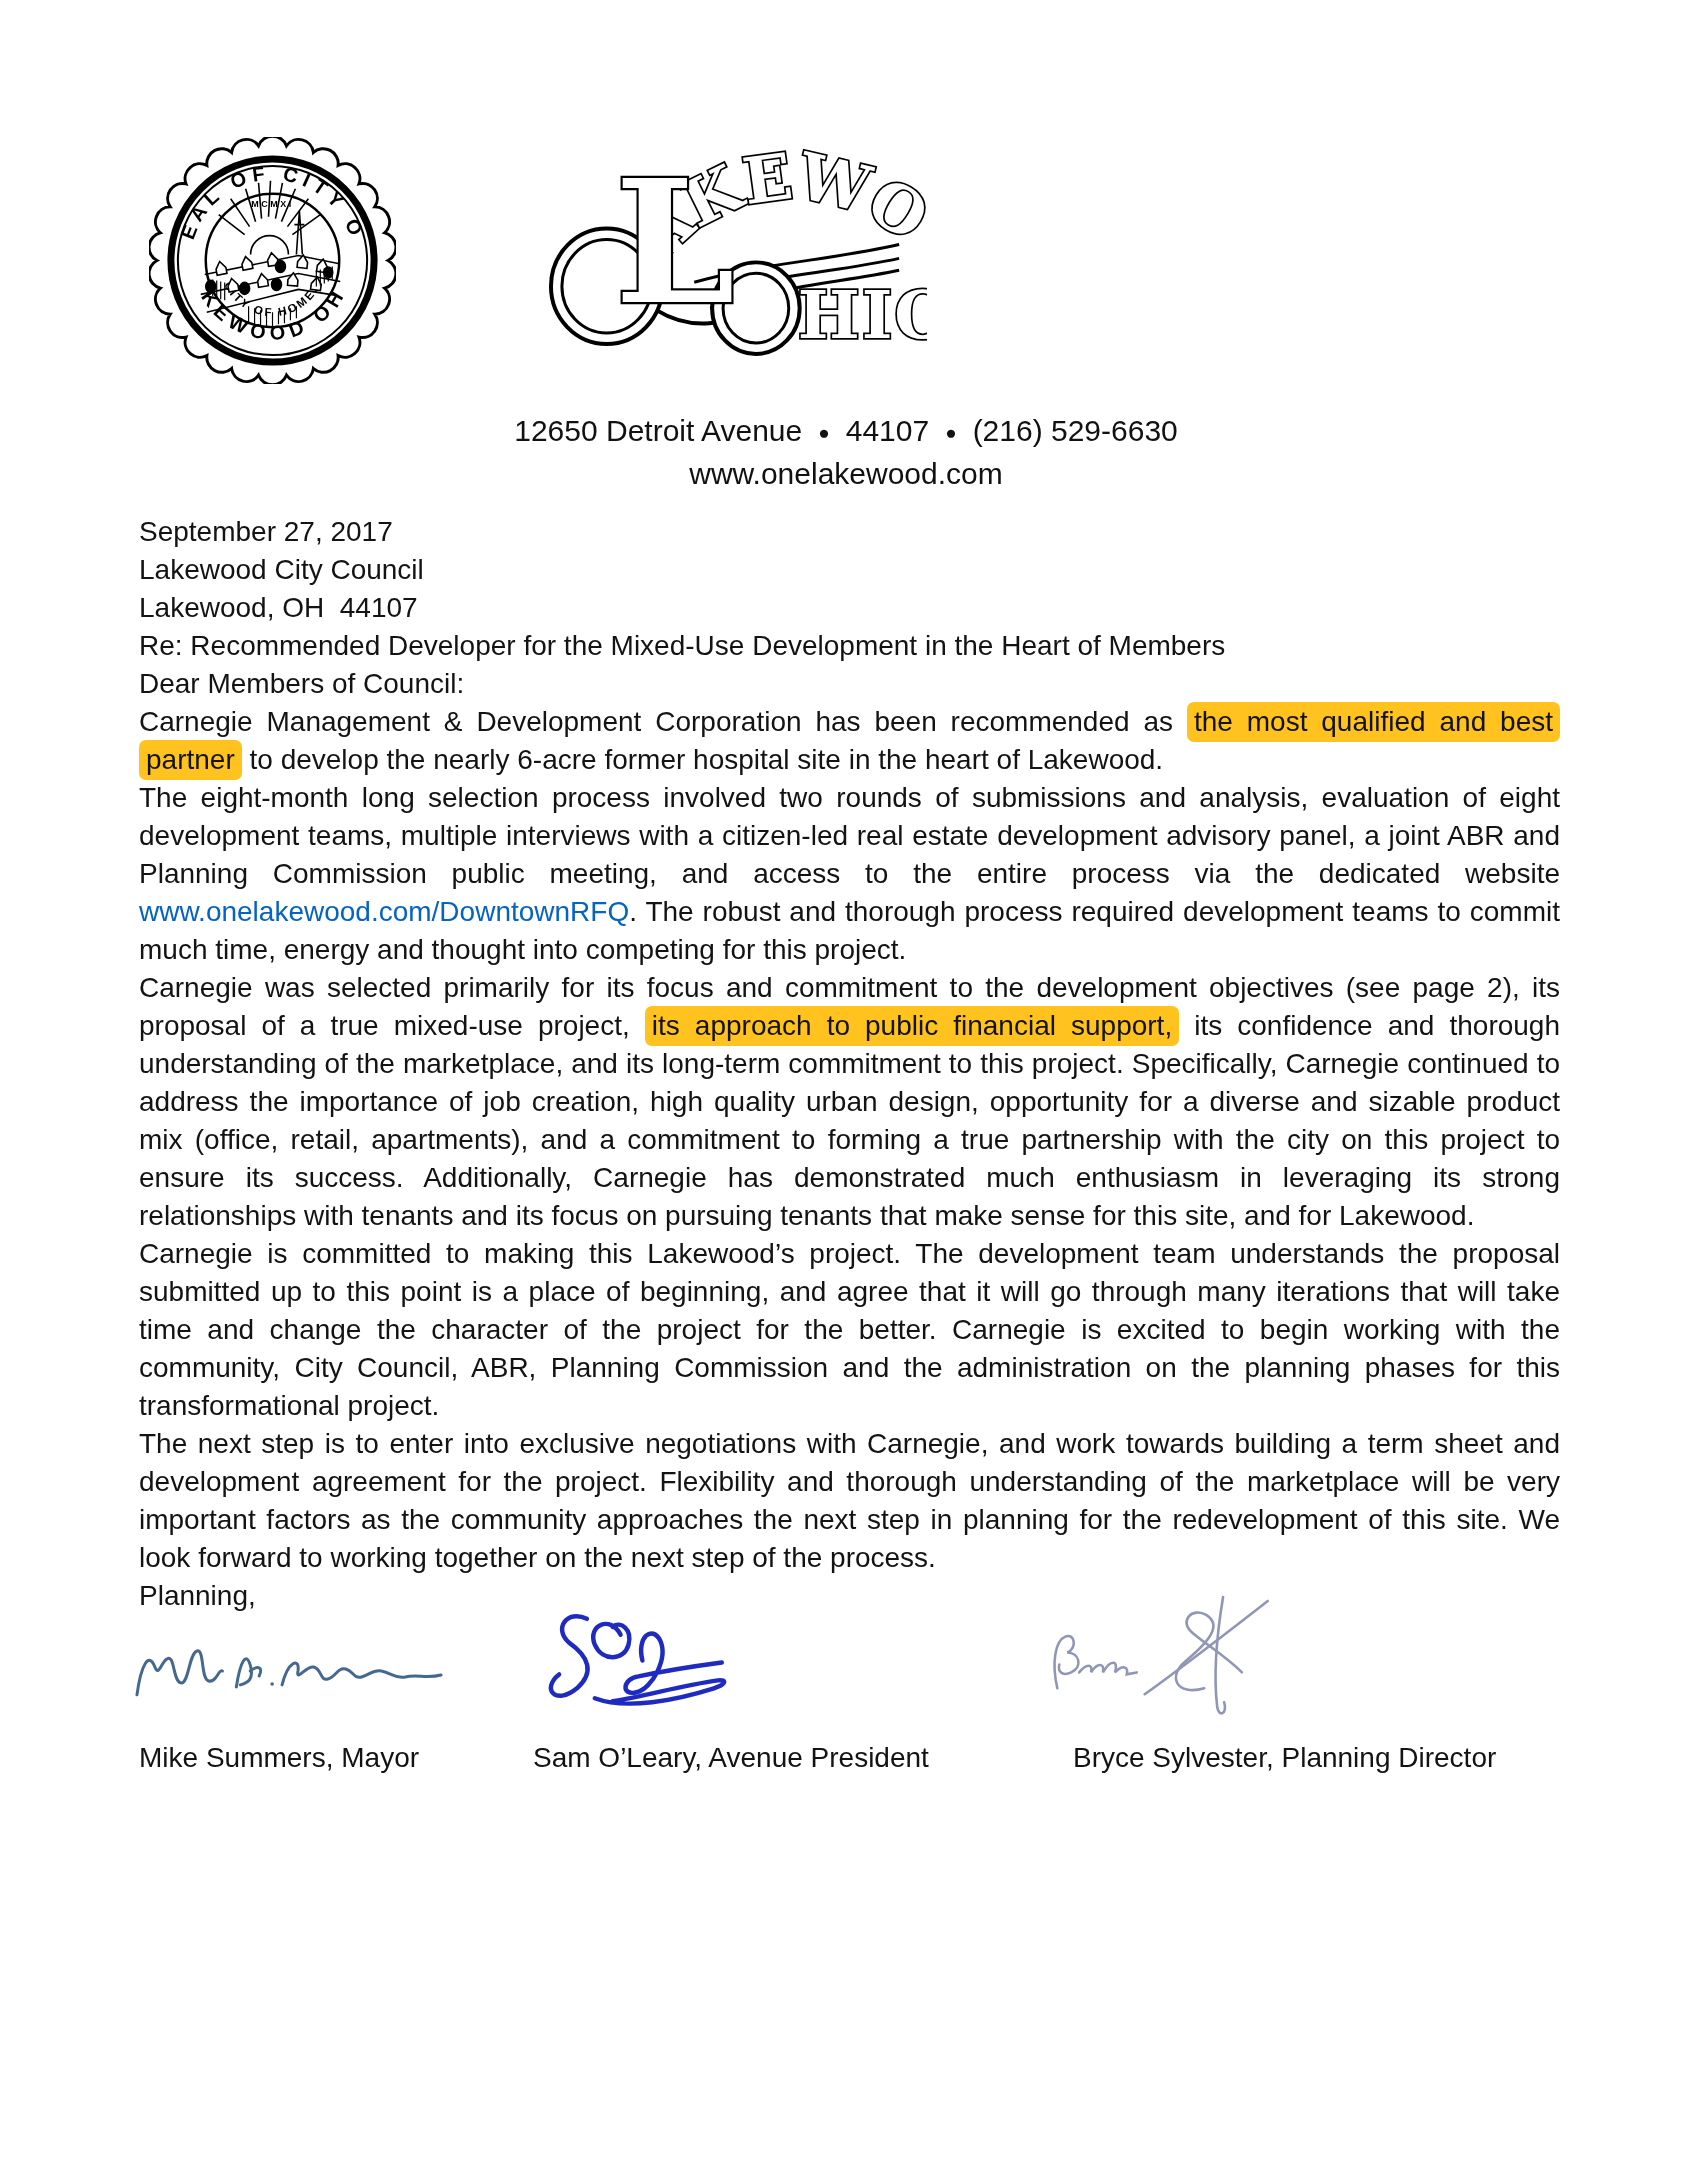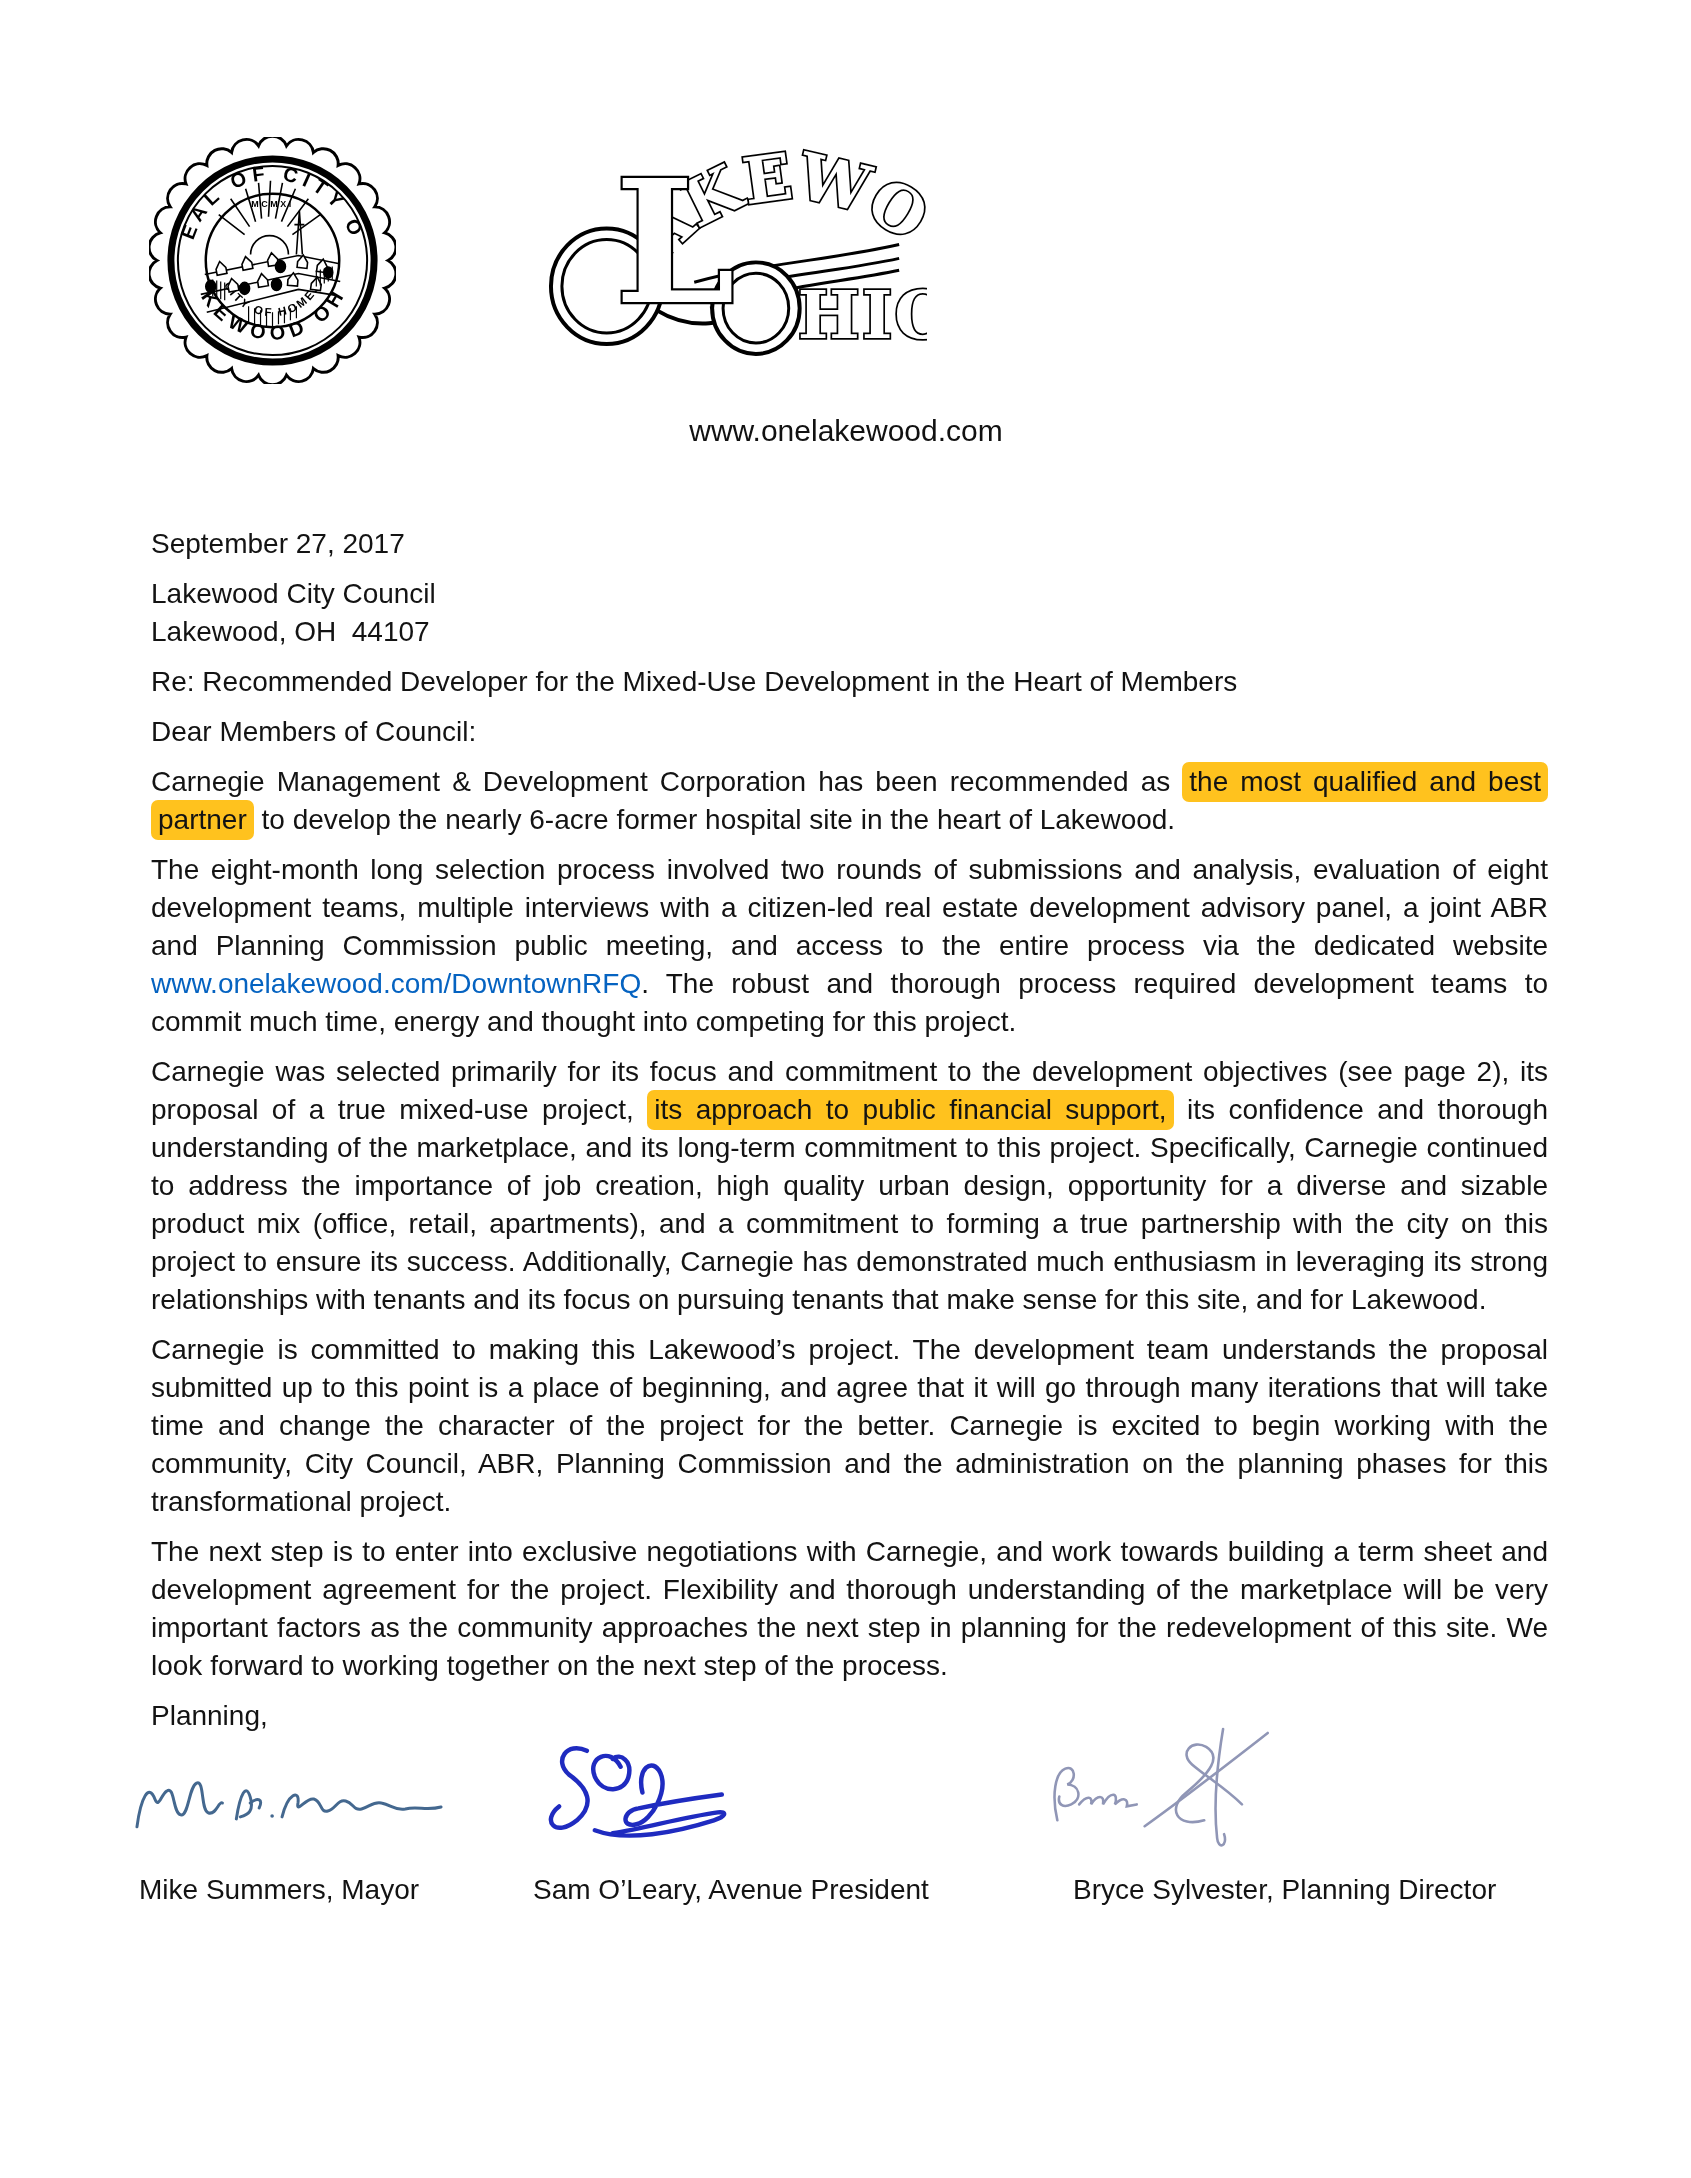--- a/index.html
+++ b/index.html
@@ -11,21 +11,21 @@
   .logo{position:absolute;left:545px;top:111px;width:382px;height:251px;}
 
   
   .contact{position:absolute;left:0;top:410px;width:1692px;text-align:center;
            font-size:30px;line-height:41px;color:#111;}
   .contact .dot{font-size:19px;vertical-align:2px;margin:0 16px;}
 
   
   .body{position:absolute;left:139px;top:513px;width:1421px;font-size:28px;
         line-height:38px;color:#131313;}
-  .body p{margin:12px;}
+  .body p{margin:0;}
   .date{margin-bottom:56px;}
   .recipient{white-space:pre-wrap;margin-bottom:40px;}
   .subject{margin-bottom:36px;}
   .salutation{margin-bottom:38px;}
   .para{text-align:justify;margin-bottom:33px;}
   .para:last-of-type{margin-bottom:0;}
   .hl{background:var(--highlight,#ffc21e);padding:4px 7px 5px 7px;border-radius:7px;
       -webkit-box-decoration-break:clone;box-decoration-break:clone;}
   .lnk{color:var(--link,#0563C1);cursor:pointer;}
   .closing{margin-bottom:0;}
@@ -125,20 +125,21 @@
       <text x="254" y="228" font-size="66" letter-spacing="2" stroke-width="3.5">HIO</text>
 
       <text font-size="64" letter-spacing="-1" stroke-width="3.5">
         <textPath href="#lakeArc" startOffset="0">AKEWOOD</textPath>
       </text>
       <text x="70" y="192" font-size="172" stroke-width="4.5">L</text>
     </svg>
   </div>
 
   <div class="contact">
+    <div><span>12650 Detroit Avenue</span><span class="dot">●</span><span>44107</span><span class="dot">●</span><span>(216) 529-6630</span></div>
     <div>www.onelakewood.com</div>
   </div>
 
   <div class="body">
     <p class="date">September 27, 2017</p>
     <p class="recipient">Lakewood City Council
 Lakewood, OH  44107</p>
     <p class="subject">Re: Recommended Developer for the Mixed-Use Development in the Heart of Members</p>
     <p class="salutation">Dear Members of Council:</p>
 

